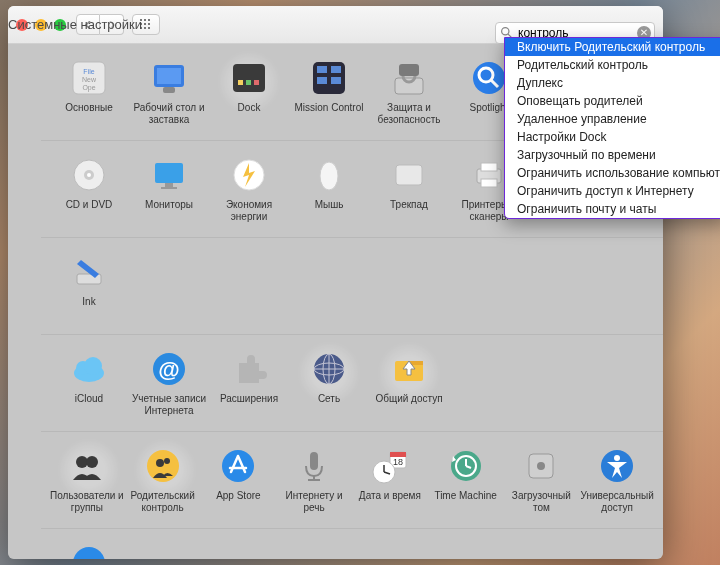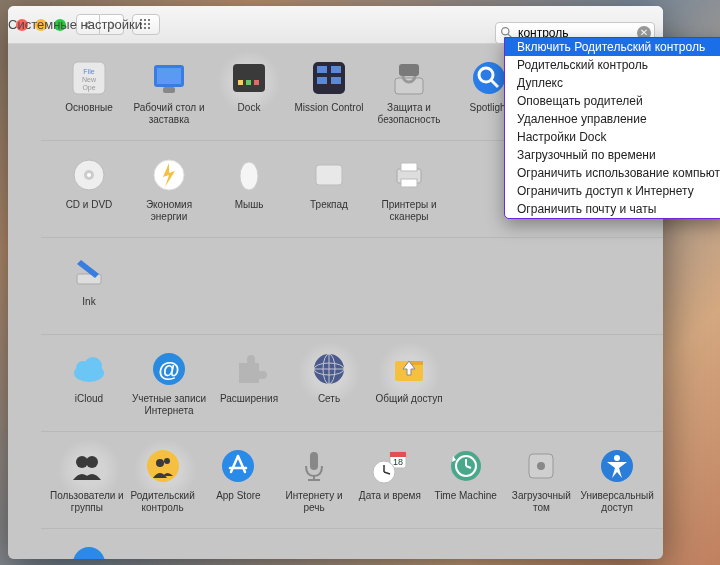--- a/index.html
+++ b/index.html
@@ -304,20 +304,30 @@
                 <circle cx="18" cy="18" r="15" fill="#eee" stroke="#bbb"></circle>
                 <circle cx="18" cy="18" r="5" fill="#ccc"></circle>
                 <circle cx="18" cy="18" r="2" fill="#fff"></circle>
               </svg>
             </div>
             <div class="lbl">CD и DVD</div>
           </div>
           <div class="item">
             <div class="ic">
               <svg width="36" height="36">
+                <rect x="4" y="6" width="28" height="20" rx="2" fill="#3aa0e8"></rect>
+                <rect x="14" y="26" width="8" height="4" fill="#999"></rect>
+                <rect x="10" y="30" width="16" height="2" fill="#999"></rect>
+              </svg>
+            </div>
+            <div class="lbl">Мониторы</div>
+          </div>
+          <div class="item">
+            <div class="ic">
+              <svg width="36" height="36">
                 <circle cx="18" cy="18" r="15" fill="#fff" stroke="#ddd"></circle>
                 <path d="M18 6 L12 20 L18 18 L14 30 L24 14 L18 16 Z" fill="#f5c040"></path>
               </svg>
             </div>
             <div class="lbl">Экономия энергии</div>
           </div>
           <div class="item">
             <div class="ic">
               <svg width="36" height="36">
                 <ellipse cx="18" cy="19" rx="9" ry="14" fill="#f5f5f5" stroke="#ccc"></ellipse>

